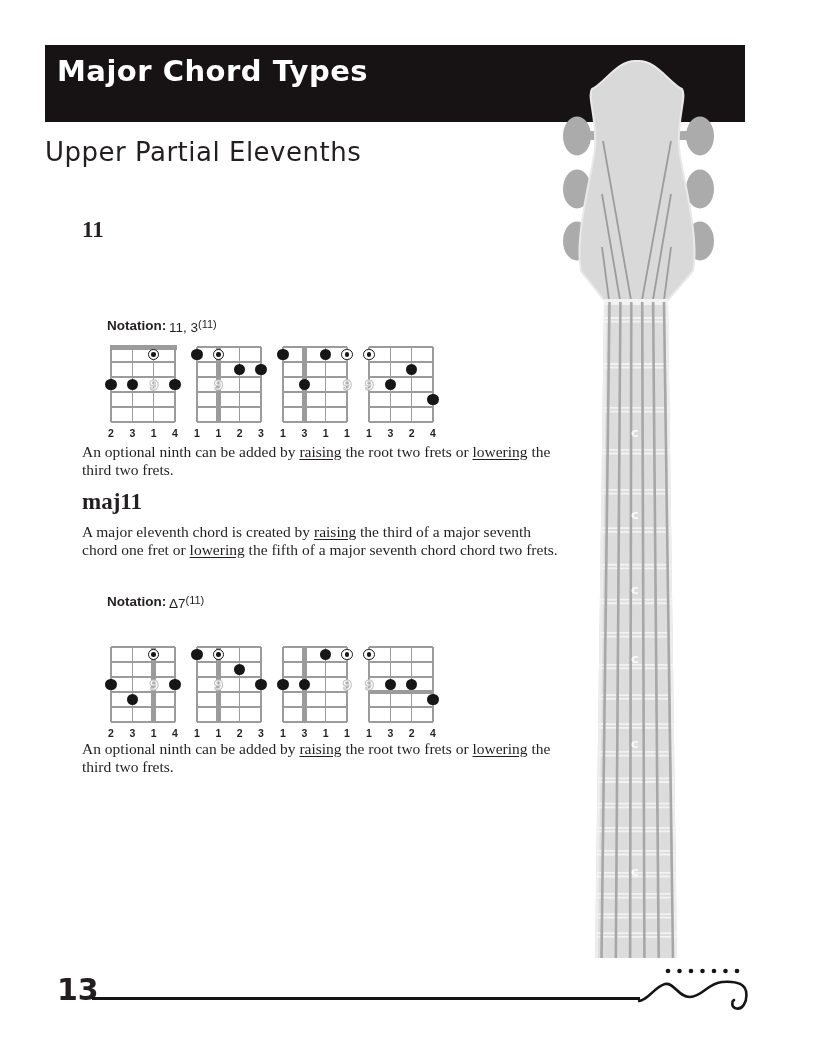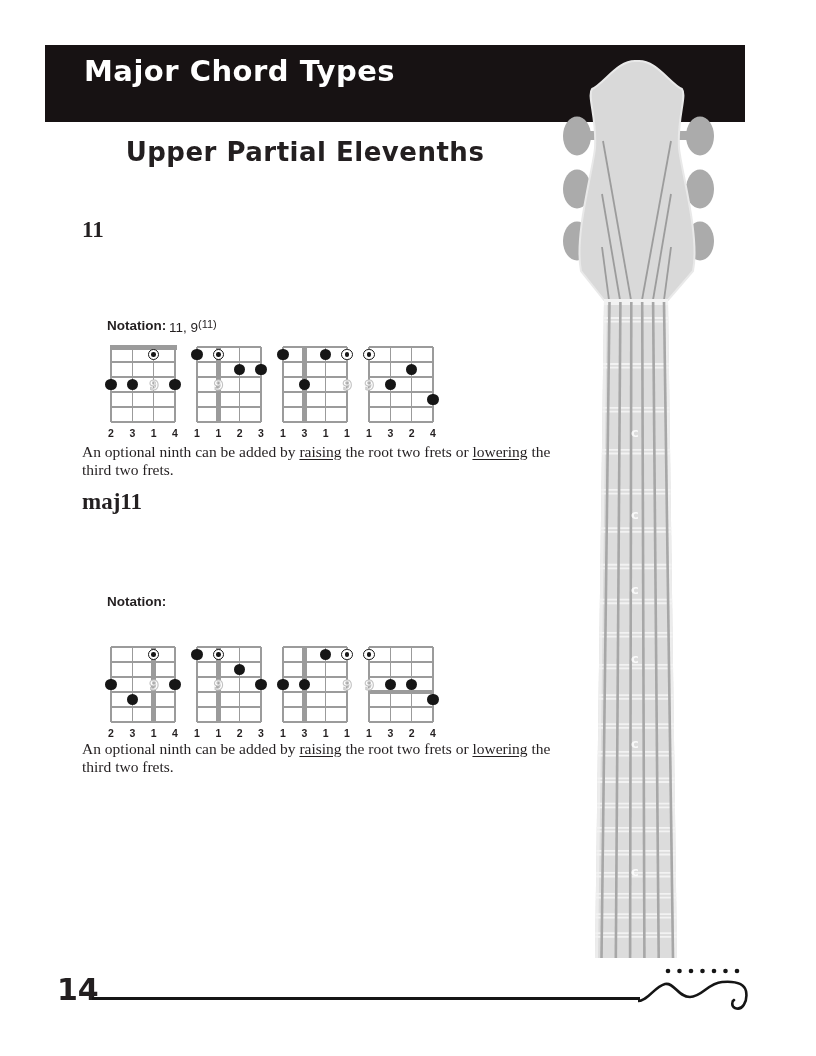--- a/index.html
+++ b/index.html
@@ -2,23 +2,23 @@
 <html><head>
 <meta charset="utf-8">
 <style>
   html,body{margin:0;padding:0;background:#888;}
   .page{position:relative;width:816px;height:1056px;background:#ffffff;margin:0 auto;
         overflow:hidden;font-family:"Liberation Serif",serif;color:#231f20;}
 
   
   .header-bar{position:absolute;left:45px;top:45px;width:700px;height:77px;background:#171213;}
   .header-title{position:absolute;left:12px;top:9px;font-family:"DejaVu Sans",sans-serif;
-        font-weight:bold;font-size:29px;color:#ffffff;letter-spacing:.5px;margin-left:27px;}
-  .subtitle{position:absolute;left:45px;top:137px;width:520px;text-align:center;
-        font-family:"DejaVu Sans",sans-serif;font-weight:bold;font-size:26px;letter-spacing:.5px;}
+        font-weight:bold;font-size:29px;color:#ffffff;letter-spacing:.5px;}
+  .subtitle{position:absolute;left:45px;top:137px;width:520px;
+        font-family:"DejaVu Sans",sans-serif;font-weight:normal;font-size:26px;letter-spacing:.5px;}
 
   
   .sec-heading{position:absolute;left:82px;font-size:23px;font-weight:bold;}
   .body-text{position:absolute;left:82px;width:482px;font-size:15.5px;line-height:17.6px;}
   .u{text-decoration:underline;text-underline-offset:2px;}
   .notation{position:absolute;left:107px;font-family:"Liberation Sans",sans-serif;font-size:13.5px;display:flex;}
   .notation .label{font-weight:bold;width:62px;flex:none;}
   .notation .vals .nline{line-height:19px;}
   .sup{font-size:11px;position:relative;top:-4.5px;}
 
@@ -149,21 +149,21 @@
         <text x="631" y="876" fill="#ffffff" opacity="0.85" font-family="DejaVu Sans, sans-serif" font-size="13" font-weight="bold">c</text>
       </g>
   </svg>
 
   <div class="subtitle">Upper Partial Elevenths</div>
 
   <div class="sec-heading" style="top:217px">11</div>
   <div class="notation" style="top:318px">
     <span class="label">Notation:</span>
     <span class="vals">
-      <span class="nline"><span>11, 9</span><span class="sup">(11)</span></span>
+      <span class="nline"><span>11, 3</span><span class="sup">(11)</span></span>
     </span>
   </div>
   <div class="diagrams" style="top:347px">
       <div class="diagram">
         <div class="gl" style="left: -0.8px; top: 0px; width: 1.6px; height: 75px;"></div>
         <div class="gl" style="left: 20.5333px; top: 0px; width: 1.6px; height: 75px;"></div>
         <div class="gl" style="left: 41.8667px; top: 0px; width: 1.6px; height: 75px;"></div>
         <div class="gl" style="left: 63.2px; top: 0px; width: 1.6px; height: 75px;"></div>
         <div class="gl" style="left: 0px; top: -0.8px; width: 64px; height: 1.6px;"></div>
         <div class="gl" style="left: 0px; top: 14.2px; width: 64px; height: 1.6px;"></div>
@@ -244,23 +244,25 @@
         <div class="root" style="left: -5.75px; top: 1.75px;"></div>
         <div class="fnum" style="left: -10px;">1</div>
         <div class="fnum" style="left: 11.3333px;">3</div>
         <div class="fnum" style="left: 32.6667px;">2</div>
         <div class="fnum" style="left: 54px;">4</div>
       </div>
     </div>
   <p class="body-text" style="top:443px;margin:0"><span>An optional ninth can be added by </span><span class="u">raising</span><span> the root two frets or </span><span class="u">lowering</span><span> the third two frets.</span></p>
 
   <div class="sec-heading" style="top:489px">maj11</div>
+  <p class="body-text" style="top:523px;margin:0"><span>A major eleventh chord is created by </span><span class="u">raising</span><span> the third of a major seventh chord one fret or </span><span class="u">lowering</span><span> the fifth of a major seventh chord chord two frets.</span></p>
   <div class="notation" style="top:594px">
     <span class="label">Notation:</span>
     <span class="vals">
+      <div class="nline"><span>Δ7</span><span class="sup">(11)</span></div>
     </span>
   </div>
   <div class="diagrams" style="top:647px">
       <div class="diagram">
         <div class="gl" style="left: -0.8px; top: 0px; width: 1.6px; height: 75px;"></div>
         <div class="gl" style="left: 20.5333px; top: 0px; width: 1.6px; height: 75px;"></div>
         <div class="gl" style="left: 41.8667px; top: 0px; width: 1.6px; height: 75px;"></div>
         <div class="gl" style="left: 63.2px; top: 0px; width: 1.6px; height: 75px;"></div>
         <div class="gl" style="left: 0px; top: -0.8px; width: 64px; height: 1.6px;"></div>
         <div class="gl" style="left: 0px; top: 14.2px; width: 64px; height: 1.6px;"></div>
@@ -341,21 +343,21 @@
         <div class="dot" style="left: 58.25px; top: 46.75px;"></div>
         <div class="root" style="left: -5.75px; top: 1.75px;"></div>
         <div class="fnum" style="left: -10px;">1</div>
         <div class="fnum" style="left: 11.3333px;">3</div>
         <div class="fnum" style="left: 32.6667px;">2</div>
         <div class="fnum" style="left: 54px;">4</div>
       </div>
     </div>
   <p class="body-text" style="top:740px;margin:0"><span>An optional ninth can be added by </span><span class="u">raising</span><span> the root two frets or </span><span class="u">lowering</span><span> the third two frets.</span></p>
 
-  <div class="page-num">14</div>
+  <div class="page-num">13</div>
   <div class="footer-line"></div>
   <svg class="body-svg" width="118" height="64" viewBox="0 0 118 64">
     <path d="M 0 45 C 10 45 16 31 27 28 C 36 26 40 41 52 41 C 64 41 70 27 84 26
              C 96 25 106 27 108 35 C 110 46 104 55 97 52 C 93 50 94 45 96 44" fill="none" stroke="#151515" stroke-width="2.6" stroke-linecap="round"></path>
     <g id="soundhole-dots" fill="#151515">
         <circle cx="30" cy="15" r="2.3"></circle>
         <circle cx="41.5" cy="15" r="2.3"></circle>
         <circle cx="53" cy="15" r="2.3"></circle>
         <circle cx="64.5" cy="15" r="2.3"></circle>
         <circle cx="76" cy="15" r="2.3"></circle>

